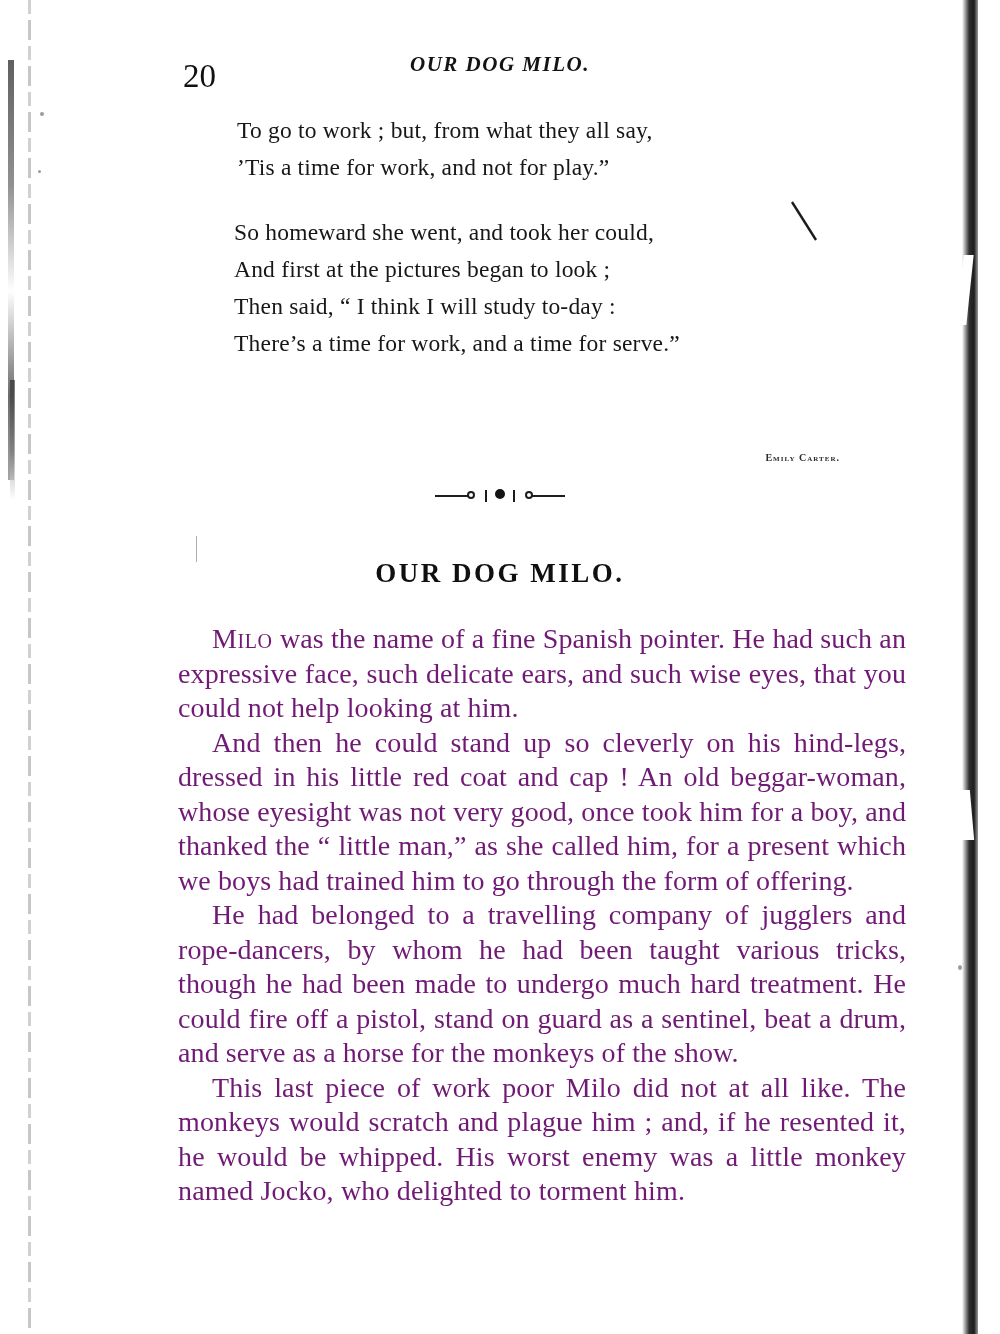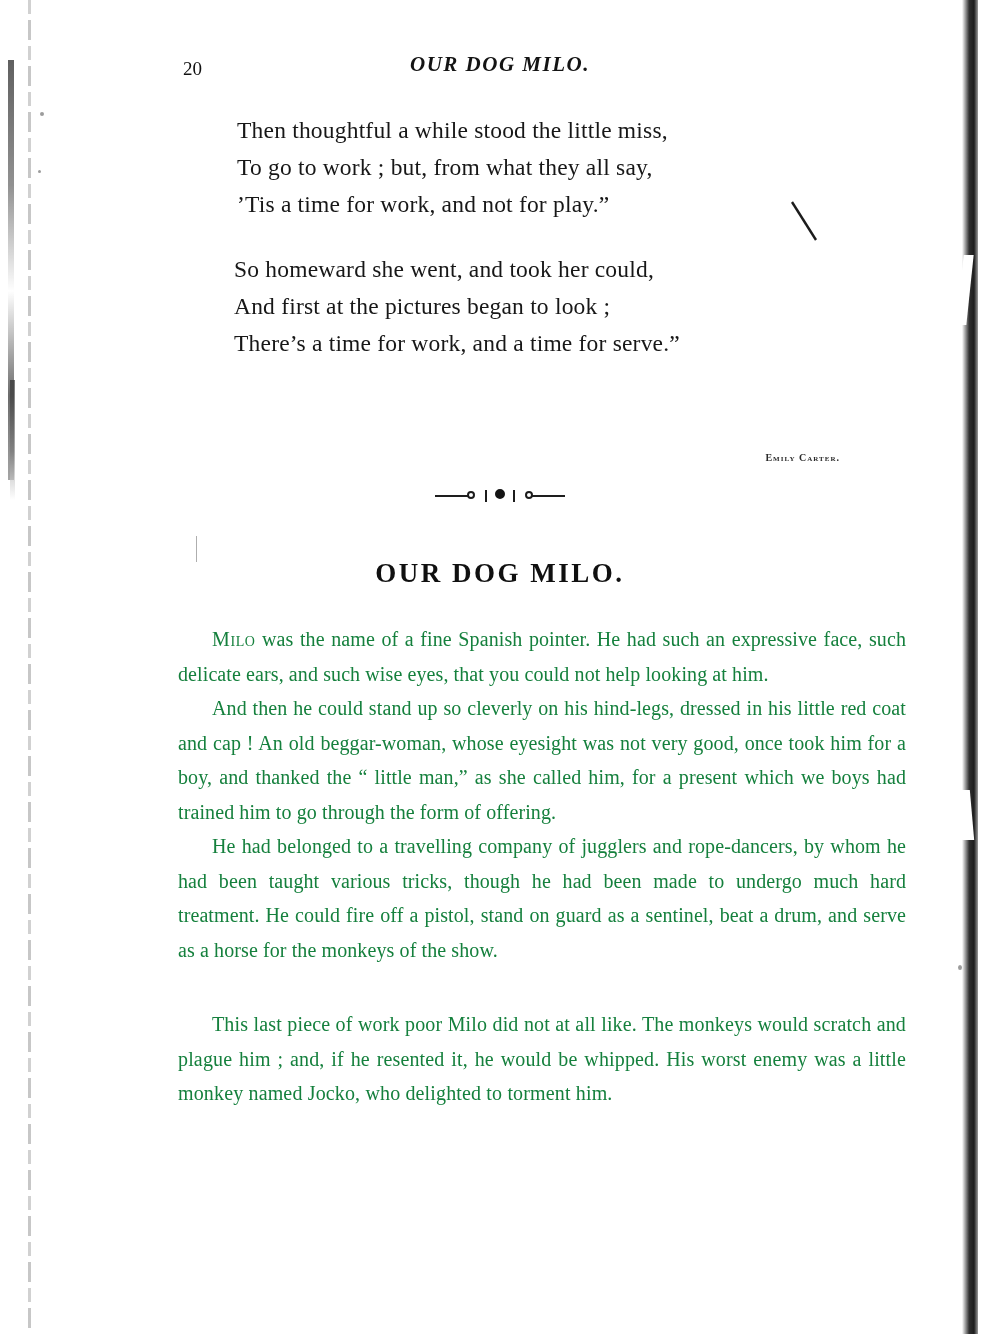--- a/index.html
+++ b/index.html
@@ -90,21 +90,21 @@
     font-style: italic;
     font-weight: 700;
     letter-spacing: 1.5px;
     font-size: 21px;
     color: #141414;
   }
   .folio {
     position: absolute;
     top: 58px;
     left: 183px;
-    font-size: 19px;
+    font-size: 33px;
     color: #111;
     letter-spacing: 0px;
   }
 
   
   .verse {
     position: absolute;
     left: 237px;
     top: 112px;
     width: 640px;
@@ -194,31 +194,31 @@
   
   .prose {
     position: absolute;
     left: 178px;
     top: 622px;
     width: 728px;
   }
   .prose p {
     margin: 0;
     text-indent: 34px;
-    font-size: 20px;
+    font-size: 28px;
     line-height: 34.5px;
     text-align: justify;
-    color: #15803d;
+    color: #701a75;
     letter-spacing: .1px;
   }
   .prose p .smallcaps {
     font-variant: small-caps;
     letter-spacing: .6px;
   }
-  .prose p.p-last { letter-spacing: .15px; margin-top: 40px; }
+  .prose p.p-last { letter-spacing: .15px; }
 </style>
 </head>
 <body>
 
 <div class="page">
 
   <div class="scan-edge-left"></div>
   <div class="scan-edge-left2"></div>
   <div class="scan-edge-left3"></div>
   <div class="scan-edge-right"></div>
@@ -228,27 +228,27 @@
   <div class="speck" style="left:40px;top:112px;width:4px;height:4px;"></div>
   <div class="speck" style="left:38px;top:170px;width:3px;height:3px;"></div>
   <div class="speck" style="left:958px;top:965px;width:4px;height:5px;"></div>
   <div class="hairline-mark" style="left:196px;top:536px;"></div>
 
   <div class="folio">20</div>
   <div class="running-head">OUR DOG MILO.</div>
 
   <div class="verse">
     <div class="stanza">
-      <div class="line">Then thoughtful a while stood the little miss,</div>
       <div class="line">To go to work ; but, from what they all say,</div>
       <div class="line">’Tis a time for work, and not for play.”</div>
     </div>
     <div class="stanza second">
       <div class="line">So homeward she went, and took her could,</div>
       <div class="line">And first at the pictures began to look ;</div>
+      <div class="line">Then said, “ I think I will study to-day :</div>
       <div class="line">There’s a time for work, and a time for serve.”</div>
     </div>
   </div>
 
   <svg style="position:absolute;left:790px;top:200px;" width="40" height="46">
     <path d="M2 2 L26 40" stroke="#1c1c1c" stroke-width="2.4" fill="none"></path>
   </svg>
 
   <div class="attribution">Emily Carter.</div>
 

